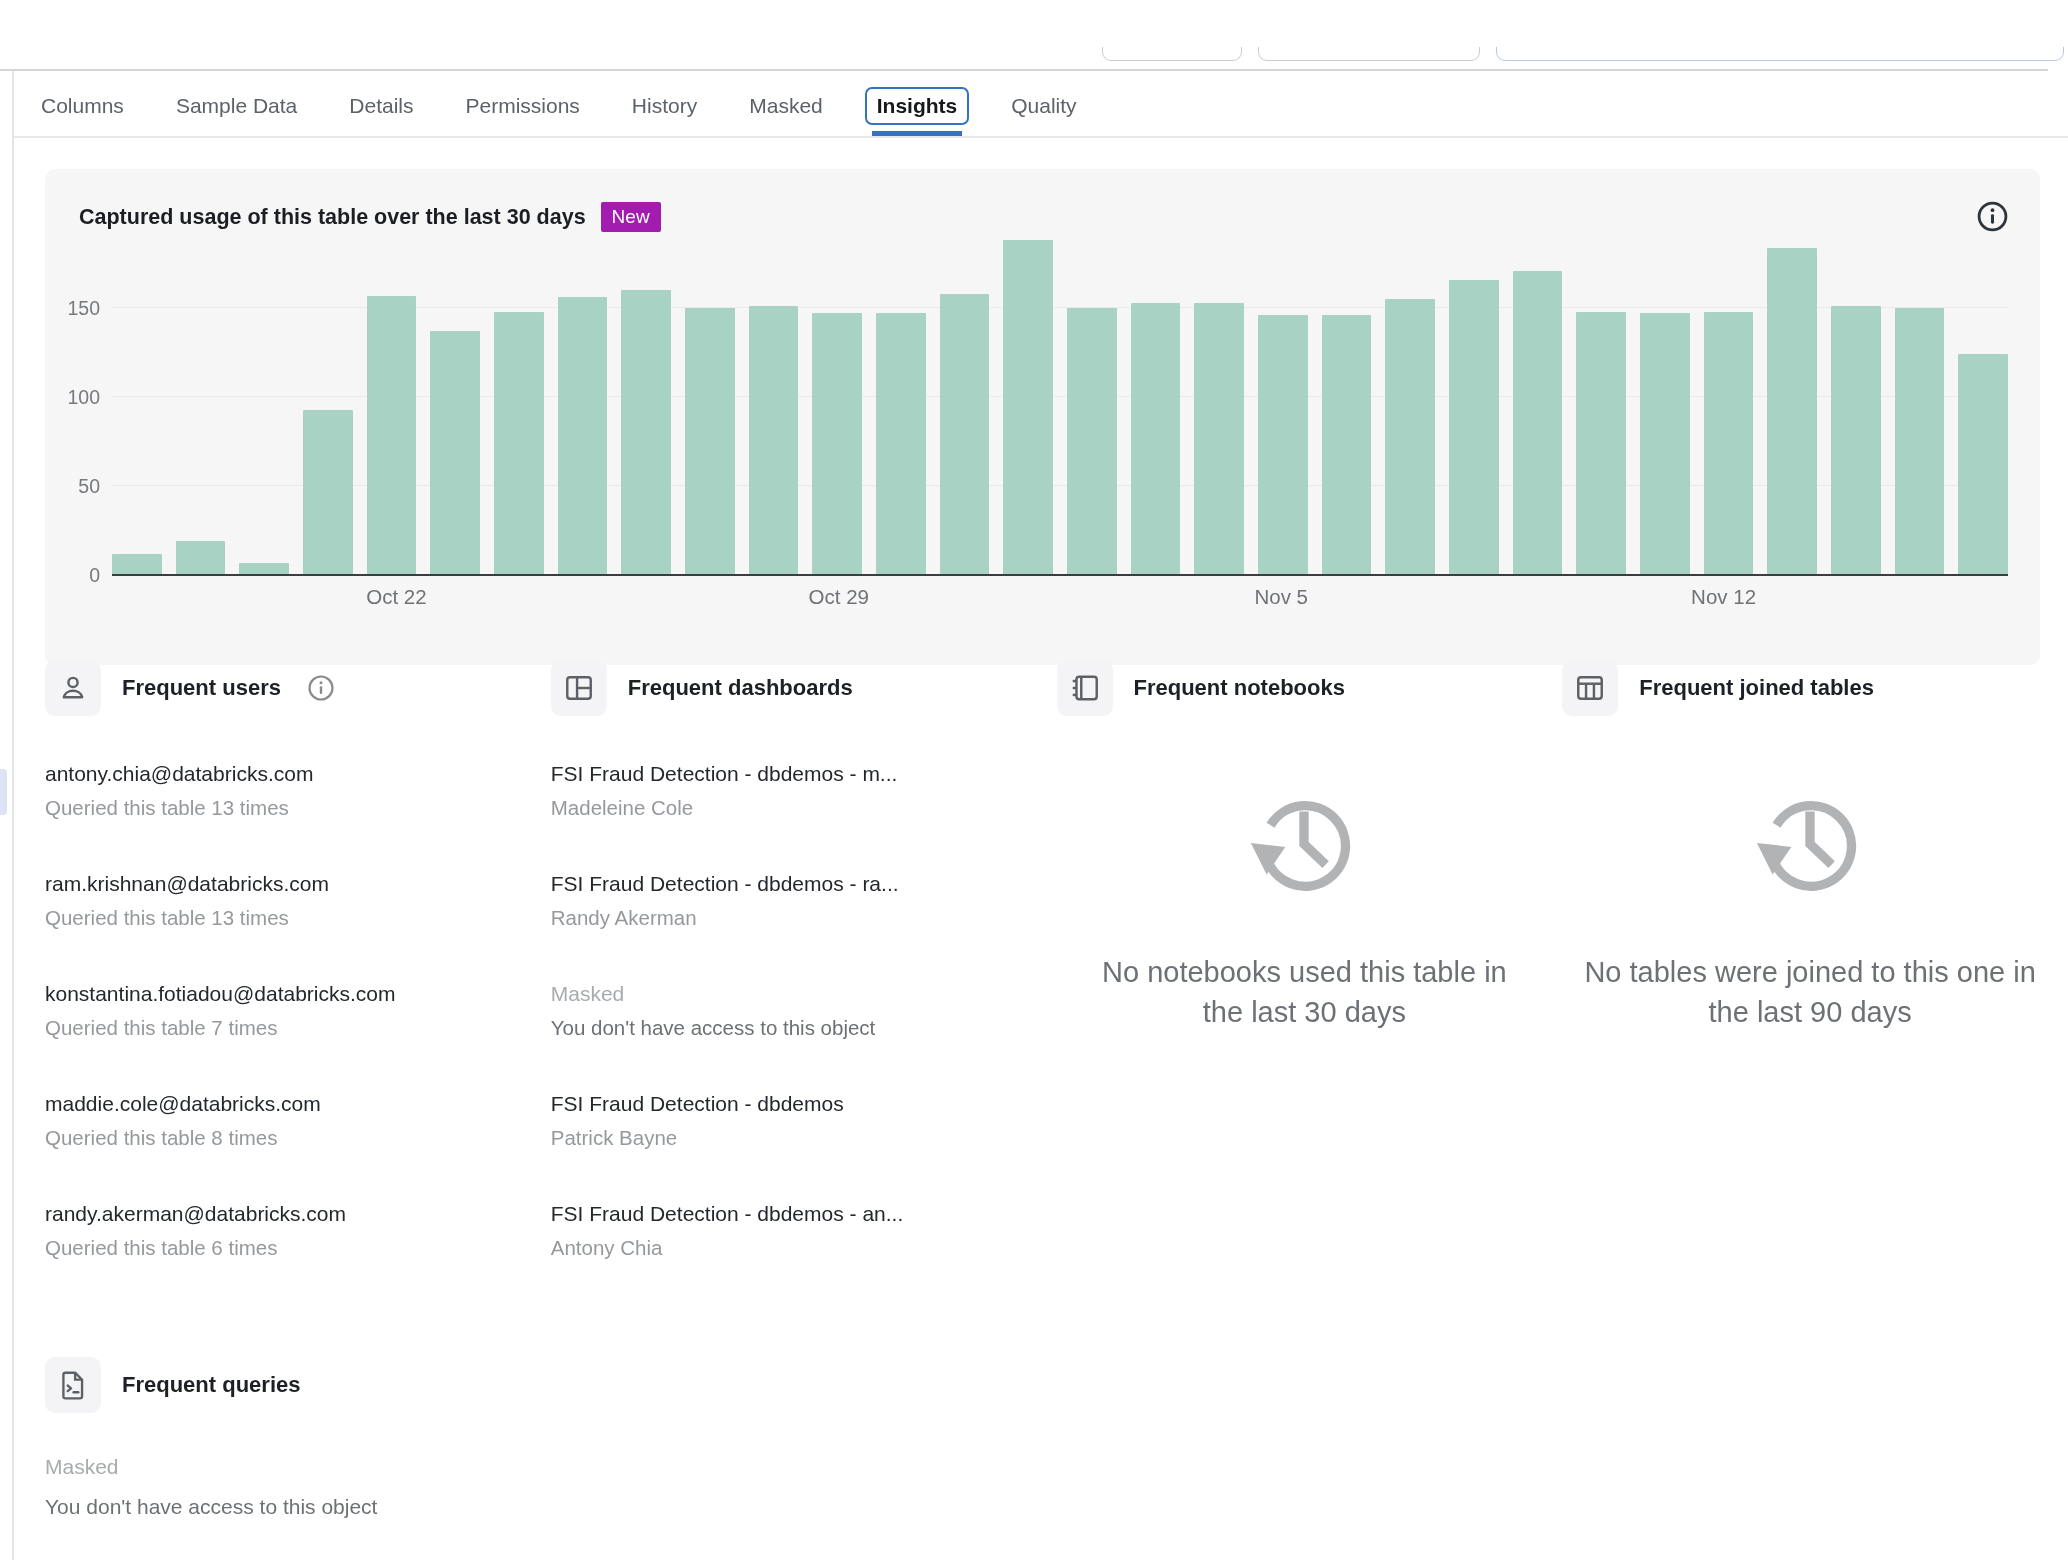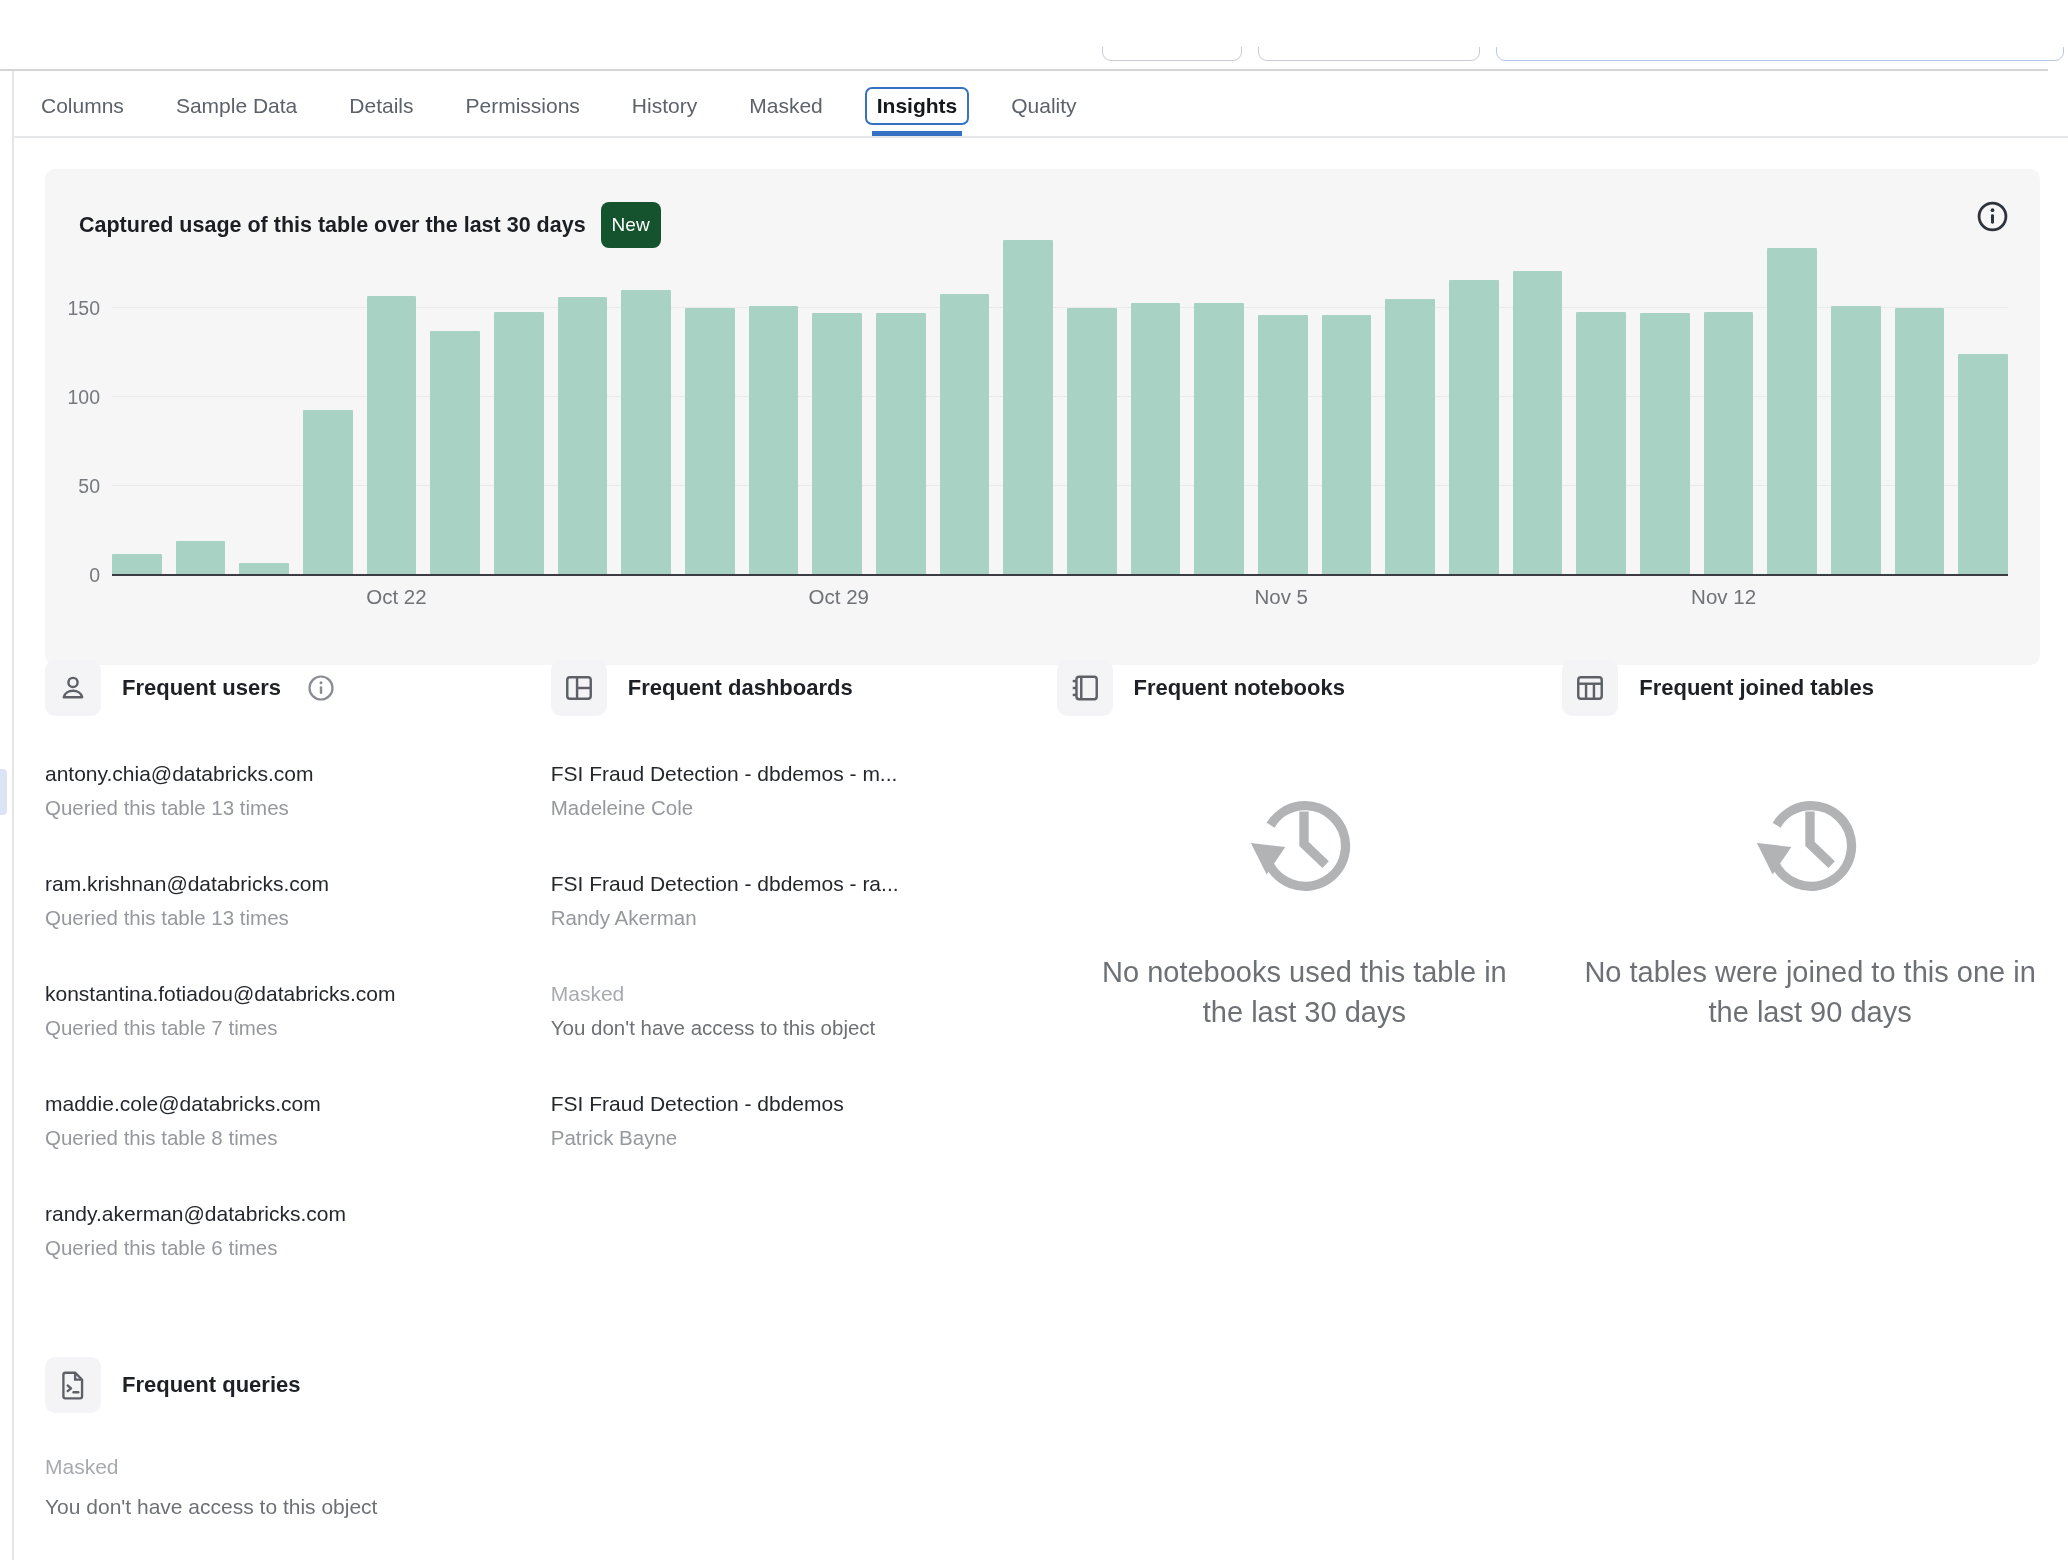--- a/index.html
+++ b/index.html
@@ -19,21 +19,21 @@
   .tab-border{position:absolute;top:89px;left:13px;right:0;height:1.5px;background:#e7e8ea;}
   .tabbar{position:absolute;left:41px;top:28px;height:62px;display:flex;align-items:center;gap:52px;}
   .tab{font-size:21px;color:#5c6269;font-weight:normal;cursor:pointer;position:relative;white-space:nowrap;}
   .tab.active{color:#16181c;font-weight:bold;border:2.5px solid #3672c4;border-radius:7px;padding:5px 10px;margin:-5px -10px;}
   .tab.active::after{content:"";position:absolute;left:5px;right:5px;bottom:-13px;height:5px;background:#3672c4;}
 
   
   .panel{position:absolute;left:45px;top:122px;width:1995px;height:496px;background:#f6f6f7;border-radius:10px;}
   .panel-title-row{position:absolute;left:34px;top:33px;display:flex;gap:15px;align-items:center;}
   .panel-title{font-size:21.5px;font-weight:bold;color:#1b1e22;}
-  .badge-new{background:#14532d;color:#fff;font-size:19px;padding:12px 11px;border-radius:8px;}
+  .badge-new{background:#a21caf;color:#fff;font-size:19px;padding:4px 11px;border-radius:2px;}
   .panel-info{position:absolute;right:30px;top:30px;width:35px;height:35px;cursor:pointer;}
 
   .plot{position:absolute;left:67px;width:1896px;bottom:90px;height:420px;}
   .bars{position:absolute;left:0;right:0;bottom:0;top:0;display:flex;align-items:flex-end;gap:14px;z-index:1;}
   .bar{flex:1;background:#a8d2c3;border-radius:1px;}
   .gridline{position:absolute;left:0;right:0;height:1.5px;background:#eaeaeb;z-index:0;}
   .axis-line{position:absolute;left:0;right:0;bottom:-1px;height:2.5px;background:#3b3d40;z-index:2;}
   .yaxis{position:absolute;left:0;width:55px;bottom:90px;height:420px;}
   .ylab{position:absolute;right:0;font-size:19.5px;color:#76797d;}
   .xaxis{position:absolute;left:67px;width:1896px;top:416px;height:40px;}
@@ -224,20 +224,24 @@
           <div class="p2">Randy Akerman</div>
         </div>
         <div class="pair masked">
           <div class="p1">Masked</div>
           <div class="p2">You don't have access to this object</div>
         </div>
         <div class="pair">
           <div class="p1 link">FSI Fraud Detection - dbdemos</div>
           <div class="p2">Patrick Bayne</div>
         </div>
+        <div class="pair">
+          <div class="p1 link">FSI Fraud Detection - dbdemos - an...</div>
+          <div class="p2">Antony Chia</div>
+        </div>
       </div>
     </div>
 
     <div>
       <div class="sec-head">
         <div class="tile">
           <svg viewBox="0 0 30 30" width="32" height="32" fill="none" stroke="#5d6167" stroke-width="2.3">
             <rect x="7" y="4.5" width="19" height="21" rx="2.5"></rect>
             <line x1="11.5" y1="4.5" x2="11.5" y2="25.5"></line>
             <line x1="3.5" y1="8.5" x2="7" y2="8.5"></line>

